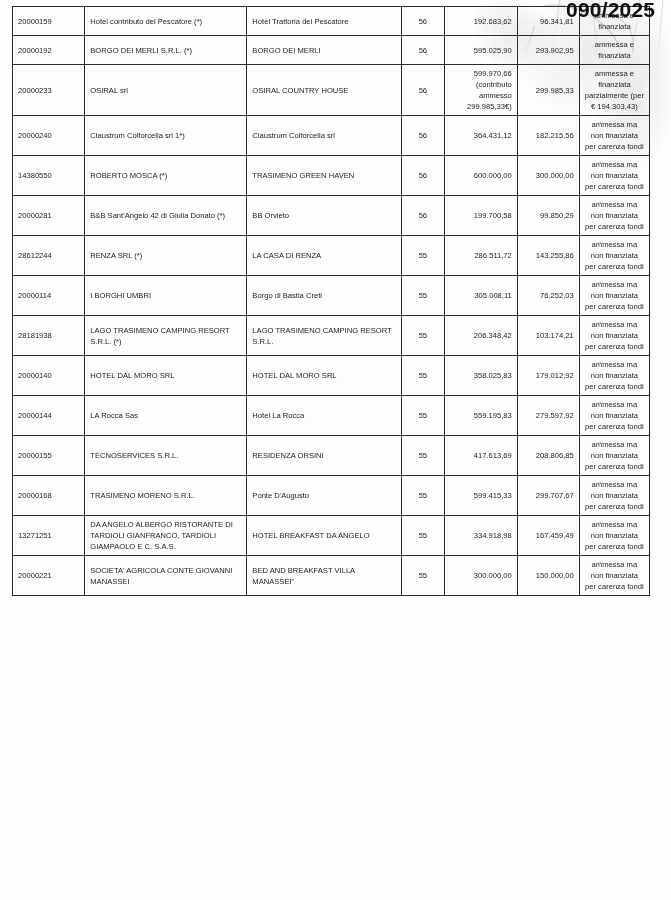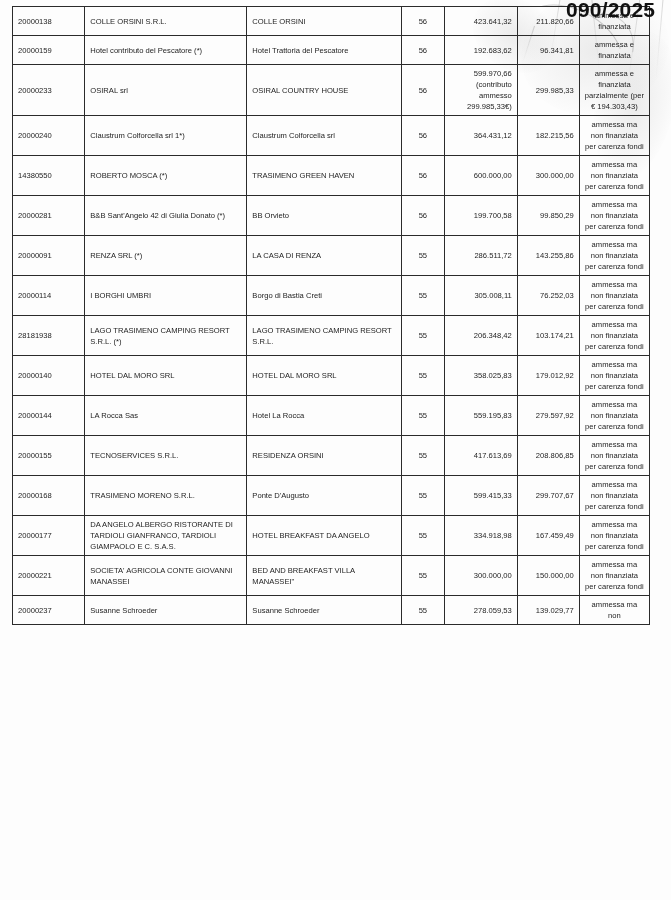--- a/index.html
+++ b/index.html
@@ -136,38 +136,38 @@
         <col class="c-id">
         <col class="c-appl">
         <col class="c-struct">
         <col class="c-score">
         <col class="c-req">
         <col class="c-grant">
         <col class="c-status">
       </colgroup>
       <tbody>
           <tr>
-            <td class="cell-id">20000138</td>
-            <td class="cell-appl">COLLE ORSINI S.R.L.</td>
-            <td class="cell-struct">COLLE ORSINI</td>
-            <td class="cell-score">56</td>
-            <td class="cell-req">423.641,32</td>
-            <td class="cell-grant">211.820,66</td>
-            <td class="cell-status">ammessa e finanziata</td>
-          </tr>
-          <tr>
             <td class="cell-id">20000159</td>
             <td class="cell-appl">Hotel contributo del Pescatore (*)</td>
             <td class="cell-struct">Hotel Trattoria del Pescatore</td>
             <td class="cell-score">56</td>
             <td class="cell-req">192.683,62</td>
             <td class="cell-grant">96.341,81</td>
             <td class="cell-status">ammessa e finanziata</td>
           </tr>
           <tr>
+            <td class="cell-id">20000192</td>
+            <td class="cell-appl">BORGO DEI MERLI S.R.L. (*)</td>
+            <td class="cell-struct">BORGO DEI MERLI</td>
+            <td class="cell-score">56</td>
+            <td class="cell-req">595.025,90</td>
+            <td class="cell-grant">293.902,95</td>
+            <td class="cell-status">ammessa e finanziata</td>
+          </tr>
+          <tr>
             <td class="cell-id">20000233</td>
             <td class="cell-appl">OSIRAL srl</td>
             <td class="cell-struct">OSIRAL COUNTRY HOUSE</td>
             <td class="cell-score">56</td>
             <td class="cell-req">599.970,66 (contributo ammesso 299.985,33€)</td>
             <td class="cell-grant">299.985,33</td>
             <td class="cell-status">ammessa e finanziata parzialmente (per € 194.303,43)</td>
           </tr>
           <tr>
             <td class="cell-id">20000240</td>
@@ -190,21 +190,21 @@
           <tr>
             <td class="cell-id">20000281</td>
             <td class="cell-appl">B&amp;B Sant'Angelo 42 di Giulia Donato (*)</td>
             <td class="cell-struct">BB Orvieto</td>
             <td class="cell-score">56</td>
             <td class="cell-req">199.700,58</td>
             <td class="cell-grant">99.850,29</td>
             <td class="cell-status">ammessa ma non finanziata per carenza fondi</td>
           </tr>
           <tr>
-            <td class="cell-id">20000091</td>
+            <td class="cell-id">28612244</td>
             <td class="cell-appl">RENZA SRL (*)</td>
             <td class="cell-struct">LA CASA DI RENZA</td>
             <td class="cell-score">55</td>
             <td class="cell-req">286.511,72</td>
             <td class="cell-grant">143.255,86</td>
             <td class="cell-status">ammessa ma non finanziata per carenza fondi</td>
           </tr>
           <tr>
             <td class="cell-id">20000114</td>
             <td class="cell-appl">I BORGHI UMBRI</td>
@@ -253,43 +253,34 @@
           <tr>
             <td class="cell-id">20000168</td>
             <td class="cell-appl">TRASIMENO MORENO S.R.L.</td>
             <td class="cell-struct">Ponte D'Augusto</td>
             <td class="cell-score">55</td>
             <td class="cell-req">599.415,33</td>
             <td class="cell-grant">299.707,67</td>
             <td class="cell-status">ammessa ma non finanziata per carenza fondi</td>
           </tr>
           <tr>
-            <td class="cell-id">20000177</td>
+            <td class="cell-id">13271251</td>
             <td class="cell-appl">DA ANGELO ALBERGO RISTORANTE DI TARDIOLI GIANFRANCO, TARDIOLI GIAMPAOLO E C. S.A.S.</td>
             <td class="cell-struct">HOTEL BREAKFAST DA ANGELO</td>
             <td class="cell-score">55</td>
             <td class="cell-req">334.918,98</td>
             <td class="cell-grant">167.459,49</td>
             <td class="cell-status">ammessa ma non finanziata per carenza fondi</td>
           </tr>
           <tr>
             <td class="cell-id">20000221</td>
             <td class="cell-appl">SOCIETA' AGRICOLA CONTE GIOVANNI MANASSEI</td>
             <td class="cell-struct">BED AND BREAKFAST VILLA MANASSEI"</td>
             <td class="cell-score">55</td>
             <td class="cell-req">300.000,00</td>
             <td class="cell-grant">150.000,00</td>
             <td class="cell-status">ammessa ma non finanziata per carenza fondi</td>
           </tr>
-          <tr class="clip-row">
-            <td class="cell-id">20000237</td>
-            <td class="cell-appl">Susanne Schroeder</td>
-            <td class="cell-struct">Susanne Schroeder</td>
-            <td class="cell-score">55</td>
-            <td class="cell-req">278.059,53</td>
-            <td class="cell-grant">139.029,77</td>
-            <td class="cell-status">ammessa ma non</td>
-          </tr>
         </tbody>
     </table>
   </div>
 
 </div>
 
 </body></html>

